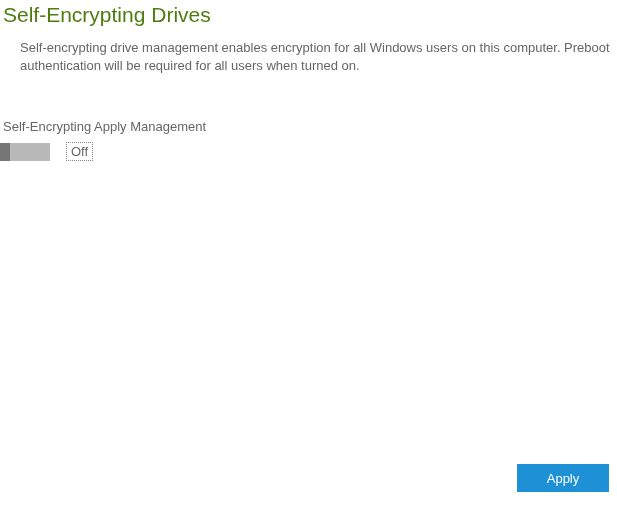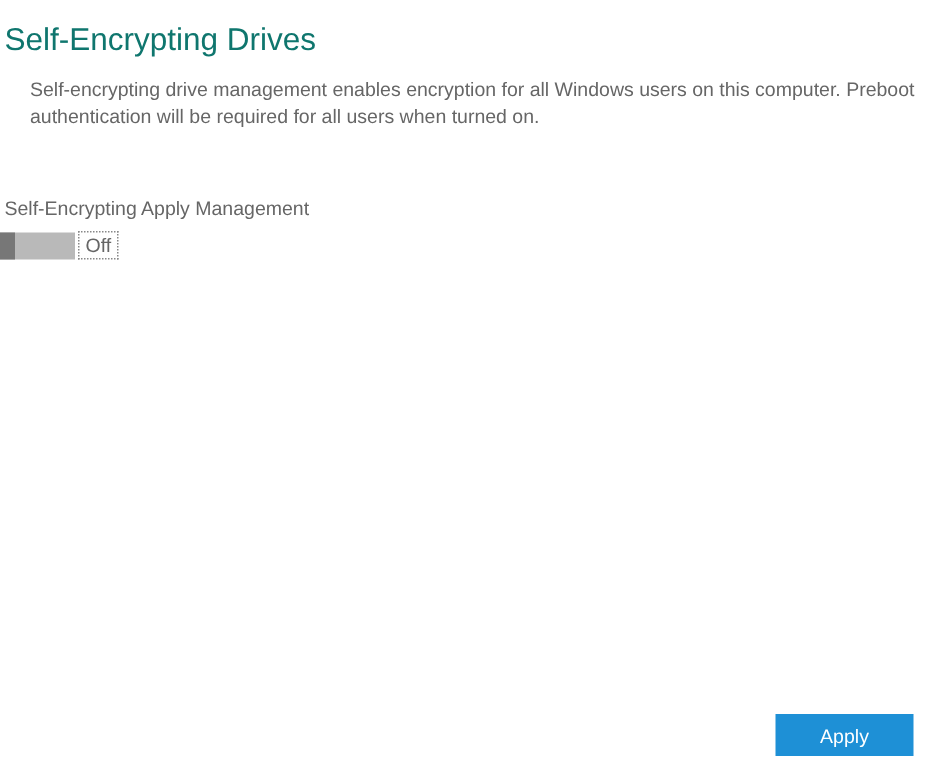--- a/index.html
+++ b/index.html
@@ -12,37 +12,37 @@
       font-size: 13px;
       color: #666;
       width: 617px;
       height: 516px;
       position: relative;
       background: #fff;
     }
     .page-title {
       font-size: 21px;
       font-weight: 300;
-      color: #0f766e;
-      padding: 15px 0 0 3px;
+      color: #4d7c0f;
+      padding: 3px 0 0 3px;
     }
     .description {
       padding: 12px 3px 0 20px;
       line-height: 1.35;
       color: #666;
     }
     .section-label {
       padding: 45px 3px 0 3px;
       color: #666;
     }
     .toggle-row {
       display: flex;
       align-items: center;
       padding: 8px 0 0 0;
-      gap: 2px;
+      gap: 16px;
     }
     .toggle {
       width: 50px;
       height: 18px;
       background: #b9b9b9;
       position: relative;
       cursor: pointer;
     }
     .toggle-handle {
       position: absolute;
@@ -53,21 +53,21 @@
       background: #777;
     }
     .toggle-state {
       border: 1px dotted #888;
       padding: 1px 4px;
       font-size: 13px;
       color: #666;
     }
     .button-bar {
       position: absolute;
-      bottom: 12px;
+      bottom: 24px;
       right: 8px;
       display: flex;
       gap: 8px;
     }
     .btn {
       width: 92px;
       height: 28px;
       border: none;
       font-family: inherit;
       font-size: 13px;

